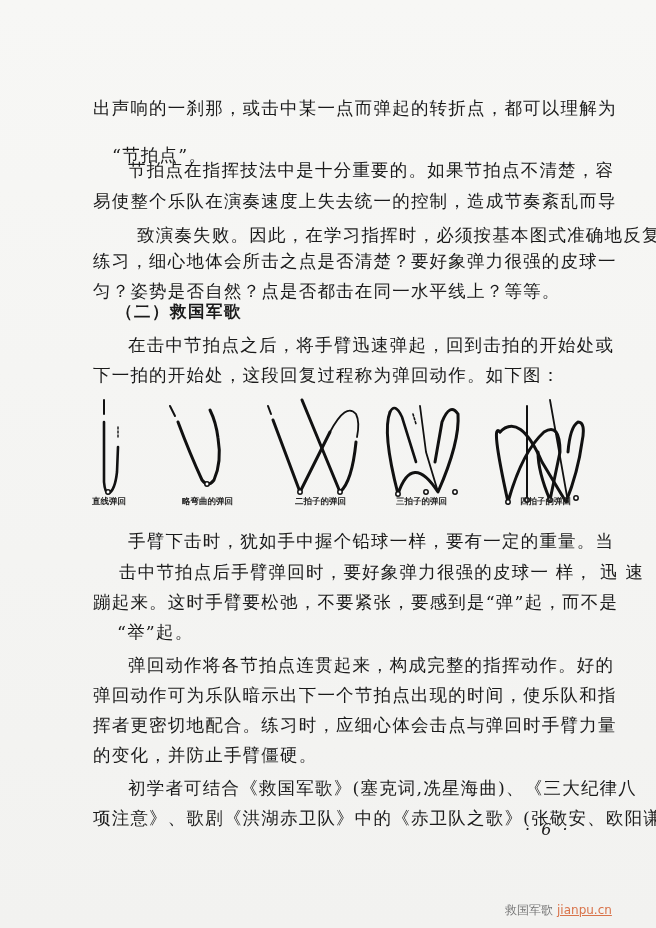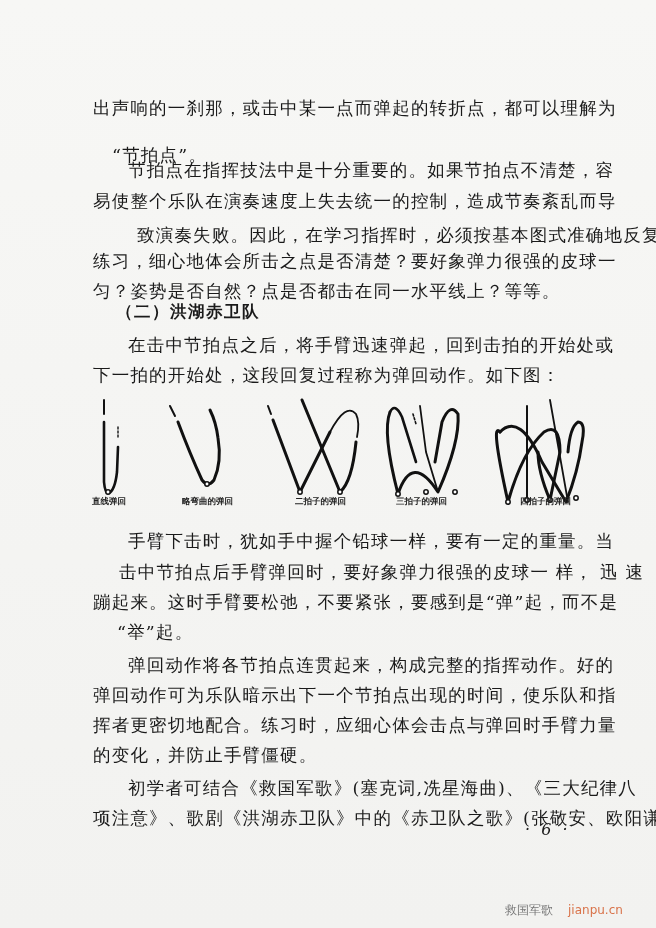--- a/index.html
+++ b/index.html
@@ -44,37 +44,37 @@
     position: absolute; left: 525px; top: 820px;
     font-size: 16px; font-style: italic; letter-spacing: 3px;
     font-family: "DejaVu Serif", "Liberation Serif", serif;
   }
   .watermark {
     position: absolute; left: 505px; top: 902px;
     font-size: 12px; white-space: nowrap;
     font-family: "DejaVu Sans", "Liberation Sans", sans-serif;
     color: #777;
   }
-  .watermark .site { color: #d9734a; margin-left: 15px; }
+  .watermark .site { color: #d9734a; margin-left: 4px; text-decoration: underline; }
 </style>
 </head>
 <body>
 
 <div class="page">
 
   <div class="line" style="top:97px;">出声响的一刹那，或击中某一点而弹起的转折点，都可以理解为</div>
   <div class="line" style="top:144px;margin-left:19px;">“节拍点”。</div>
 
   <div class="line" style="top:190px;">易使整个乐队在演奏速度上失去统一的控制，造成节奏紊乱而导</div>
   <div class="line indent" style="top:159px;">节拍点在指挥技法中是十分重要的。如果节拍点不清楚，容</div>
   <div class="line" style="top:224px;margin-left:44px;">致演奏失败。因此，在学习指挥时，必须按基本图式准确地反复</div>
   <div class="line" style="top:250px;">练习，细心地体会所击之点是否清楚？要好象弹力很强的皮球一</div>
   <div class="line" style="top:280px;">匀？姿势是否自然？点是否都击在同一水平线上？等等。</div>
 
-  <div class="heading">（二）洪湖赤卫队</div>
+  <div class="heading">（二）救国军歌</div>
 
   <div class="line indent" style="top:334px;">在击中节拍点之后，将手臂迅速弹起，回到击拍的开始处或</div>
   <div class="line" style="top:364px;">下一拍的开始处，这段回复过程称为弹回动作。如下图：</div>
 
   <div class="figure">
     <svg width="510" height="130" viewBox="0 0 510 130">
       <g fill="none" stroke="#111" stroke-linecap="round" stroke-linejoin="round">
 
         <path d="M14 8 L14 22" stroke-width="2"></path>
         <path d="M14 30 L14 90 Q15 102 19 101 Q25 98 27 80 L28 55" stroke-width="2.6"></path>

